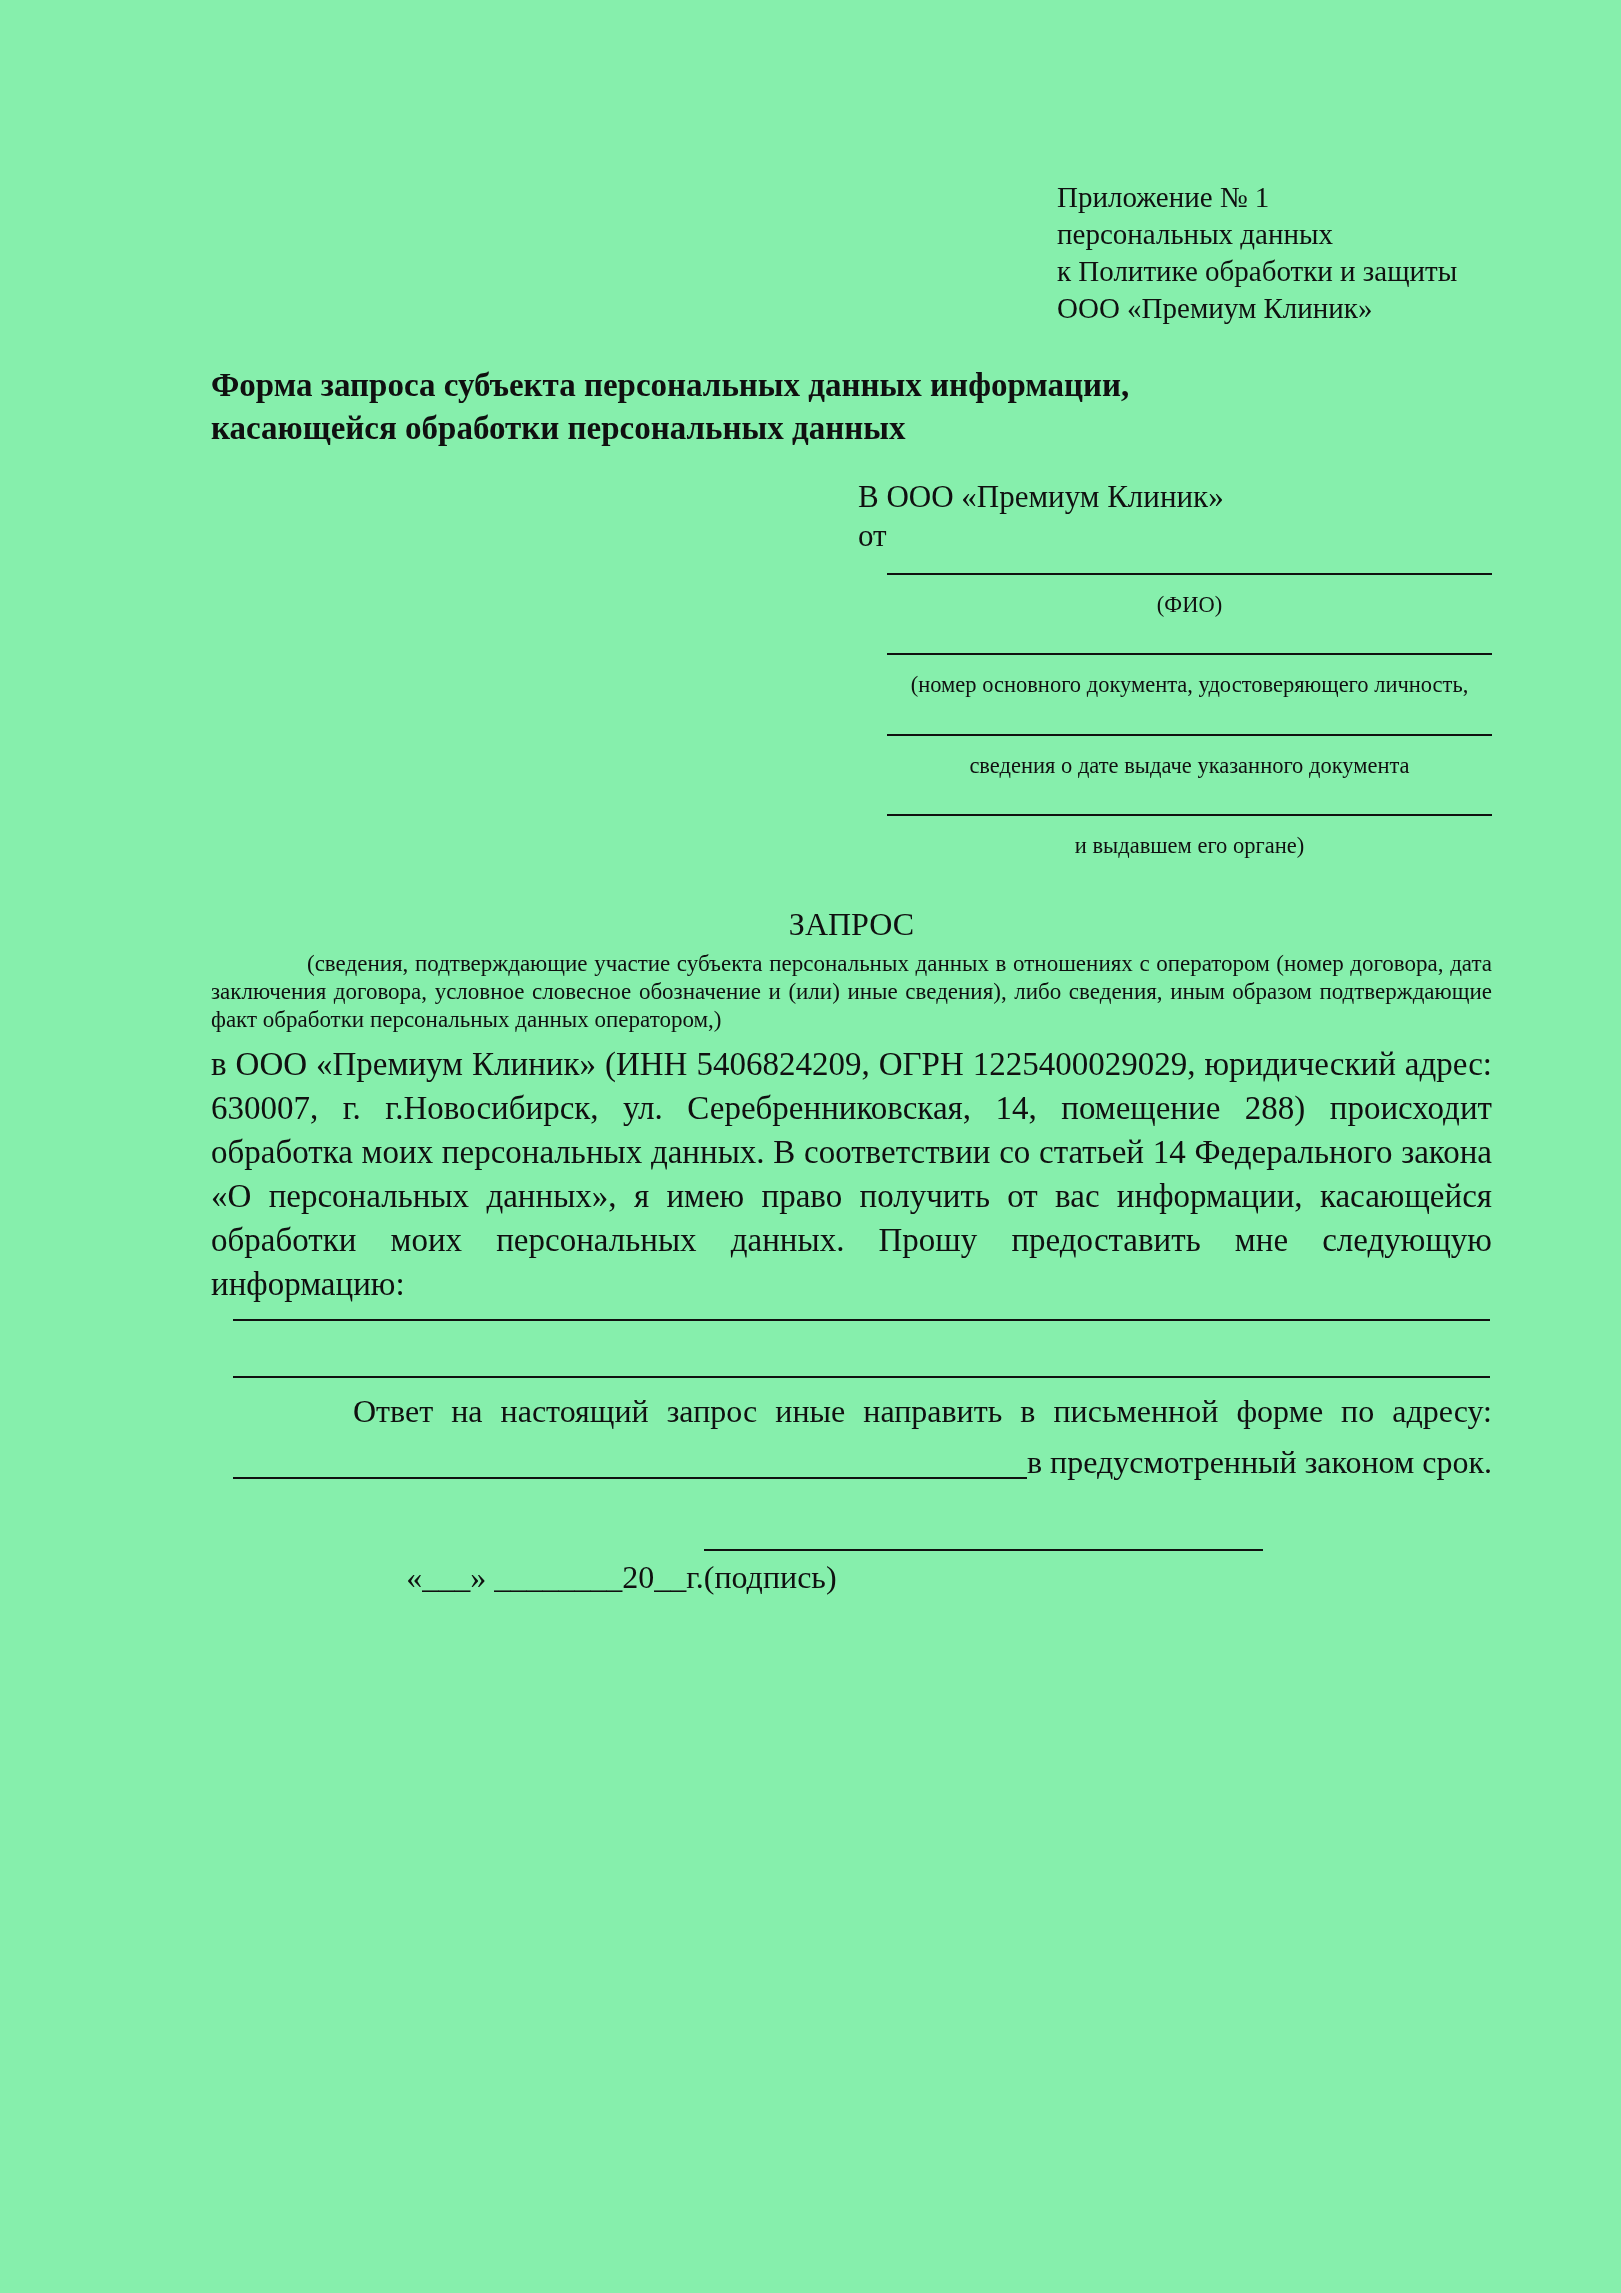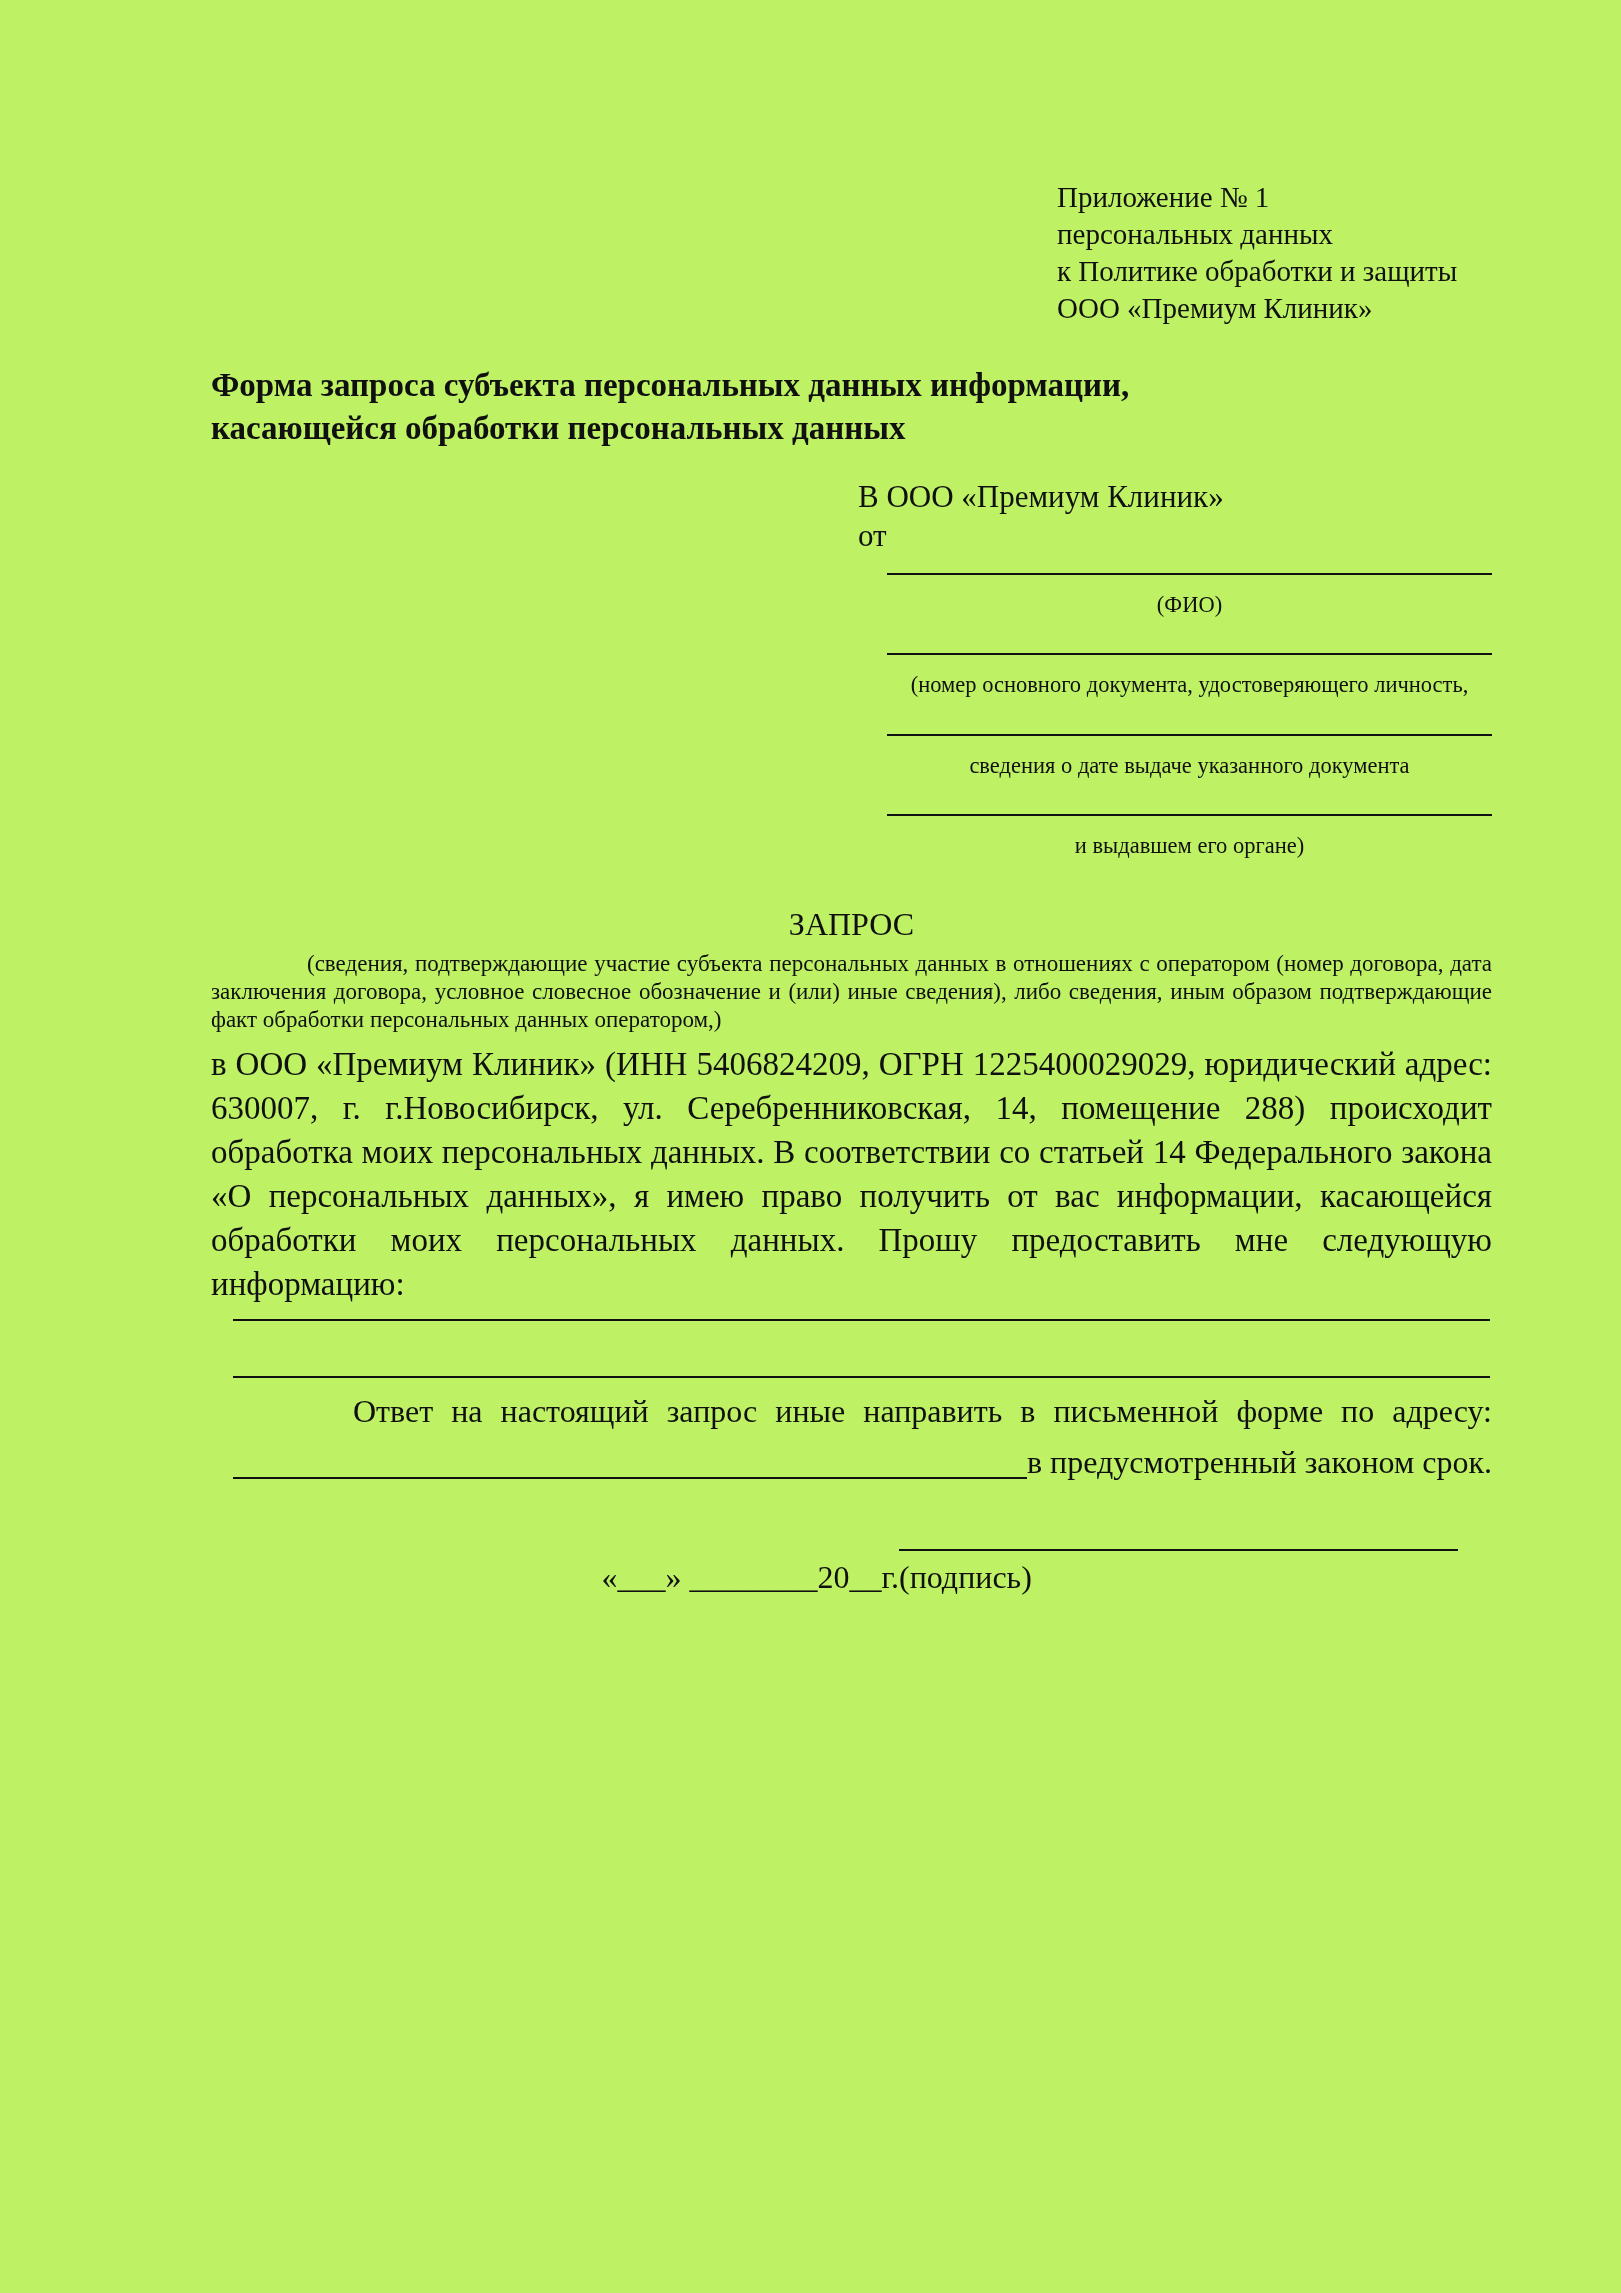--- a/index.html
+++ b/index.html
@@ -1,20 +1,20 @@
 <!DOCTYPE html>
 <html><head>
 <meta charset="utf-8">
 <style>
   * { margin:0; padding:0; box-sizing:border-box; }
   html, body { background:#ffffff; }
   .page {
     position:relative;
     width:1621px; height:2294px;
-    background:#bef264;
+    background:#86efac;
     color:#101010;
     font-family:"Liberation Serif","DejaVu Serif",serif;
     overflow:hidden;
   }
   .content {
     position:absolute;
     left:211px; top:0;
     width:1281px;
   }
 
@@ -115,21 +115,21 @@
     display:flex;
     font-size:32px;
     line-height:43px;
   }
   .reply-line .fill { margin-left:21.6px; }
   .reply-line .suffix { white-space:nowrap;margin-top:8px; }
 
   .sig-row {
     margin-top:65px;
     display:flex;
-    justify-content:flex-end;
+    justify-content:center;
     align-items:flex-end;
     font-size:32px;
     line-height:43px;
   }
   .sig-right {
     display:flex;
     width:559px;
     margin-right:34px;
     flex-direction:column;
   }

